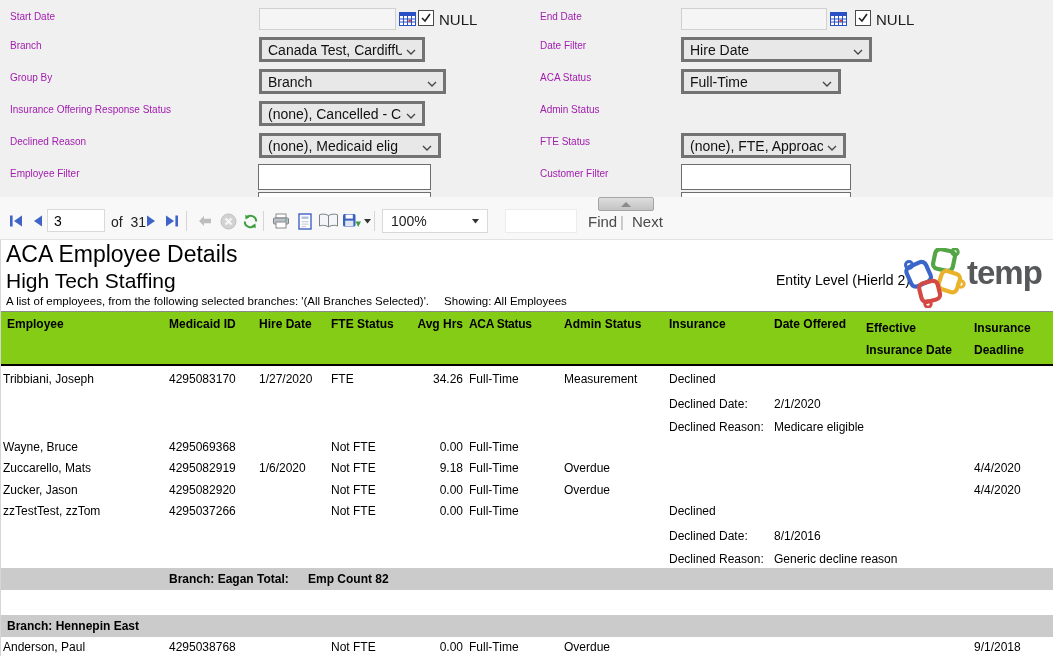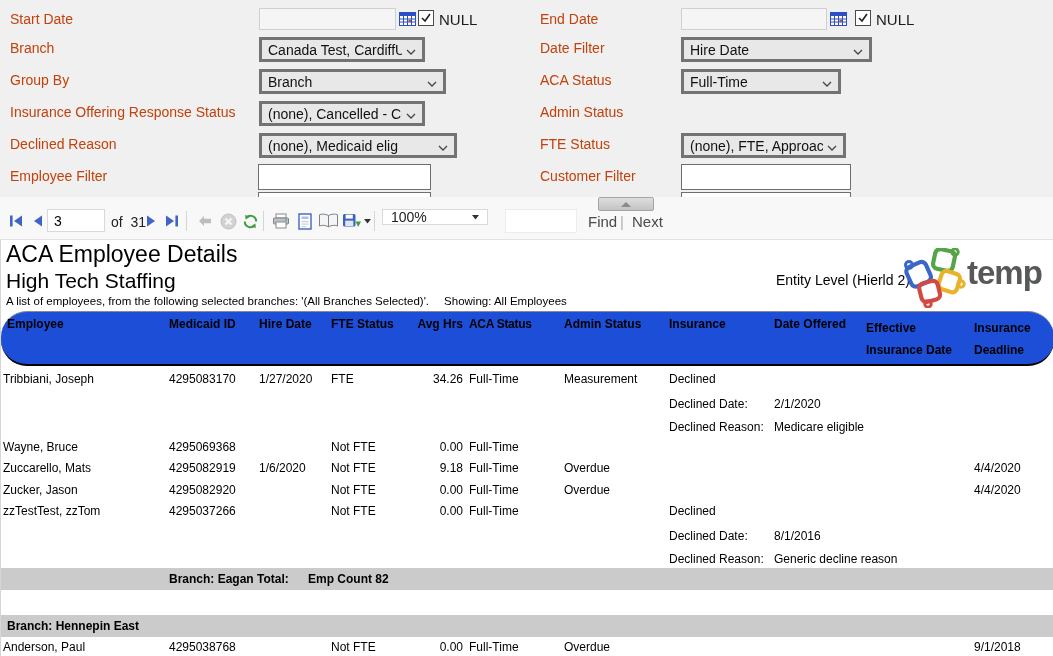--- a/index.html
+++ b/index.html
@@ -2,21 +2,21 @@
 <html><head>
 <meta charset="utf-8">
 <style>
   * { margin:0; padding:0; box-sizing:border-box; }
   body { font-family:"Liberation Sans", sans-serif; background:#fff; }
   #screen { position:relative; width:1053px; height:656px; overflow:hidden; background:#fff; }
 
   
   .params { position:absolute; left:0; top:0; width:1053px; height:197px; background:#f0f0f0; overflow:hidden; }
   .prow { position:absolute; height:26px; }
-  .plabel { position:absolute; font-size:14px; color:#c2410c; white-space:nowrap; }
+  .plabel { position:absolute; font-size:10px; color:#a21caf; white-space:nowrap; }
   .dropdown { position:absolute; height:25px; background:#e8e8e8; border:3px solid #737373; display:flex; align-items:center; padding:0 6px; }
   .dropdown .dval { font-size:14px; color:#111; white-space:nowrap; overflow:hidden; flex:1; }
   .dropdown .chev { flex:none; margin-left:4px; }
   .dateinput { position:absolute; height:22px; background:#f5f5f5; border:1px solid #d0d0d0; }
   .textinput { position:absolute; height:26px; background:#fff; border:1px solid #6e6e6e; font-family:"Liberation Sans",sans-serif; font-size:14px; padding:0 5px; }
   .calbtn { position:absolute; width:17px; height:15px; }
   .checkbox { position:absolute; width:16px; height:16px; background:#fff; border:1px solid #4a4a4a; display:flex; align-items:center; justify-content:center; }
   .chklabel { position:absolute; font-size:15px; color:#1b1b1b; }
   .cutinput { position:absolute; height:8px; background:#fff; border:1px solid #6e6e6e; }
 
@@ -24,36 +24,36 @@
   .splitter { position:absolute; left:598px; top:197px; width:56px; height:14px;
               background:linear-gradient(#dedede,#c3c3c3); border:1px solid #a5a5a5; border-radius:2px;
               display:flex; align-items:center; justify-content:center; cursor:pointer; z-index:5; }
 
   
   .toolbar { position:absolute; left:0; top:197px; width:1053px; height:43px; background:#f8f8f8; border-bottom:1px solid #e2e2e2; }
   .tbtn { position:absolute; top:13px; width:22px; height:22px; display:flex; align-items:center; justify-content:center; cursor:pointer; }
   .tsep { position:absolute; top:14px; width:1px; height:20px; background:#d5d5d5; }
   .tb-text { position:absolute; font-size:14px; color:#222; top:17px; }
   .pageinput { position:absolute; left:47px; top:12px; width:58px; height:23px; background:#fff; border:1px solid #d9d9d9; font-size:14px; padding:0 6px; font-family:"Liberation Sans",sans-serif; }
-  .zoombox { position:absolute; left:382px; top:12px; width:106px; height:16px; background:#fff; border:1px solid #d9d9d9; display:flex; align-items:center; padding:0 8px; cursor:pointer; }
+  .zoombox { position:absolute; left:382px; top:12px; width:106px; height:24px; background:#fff; border:1px solid #d9d9d9; display:flex; align-items:center; padding:0 8px; cursor:pointer; }
   .zoombox .zval { flex:1; font-size:14px; color:#222; }
   .findinput { position:absolute; left:505px; top:12px; width:72px; height:24px; background:#fff; border:1px solid #ececec; font-family:"Liberation Sans",sans-serif; font-size:13px; padding:0 5px; }
   .link { position:absolute; top:16px; font-size:15px; color:#4a4a4a; cursor:pointer; }
 
   
   .report { position:absolute; left:0; top:240px; width:1053px; height:416px; background:#fff; border-left:1px solid #d6d6d6; overflow:hidden; }
   .r-title { position:absolute; left:5px; top:1px; font-size:23px; color:#000; }
   .r-sub { position:absolute; left:5px; top:29px; font-size:21px; color:#000; }
   .r-entity { position:absolute; left:775px; top:32px; font-size:14px; color:#000; }
   .r-desc { position:absolute; left:5px; top:55px; font-size:11.5px; color:#000; white-space:nowrap; }
   .r-desc .showing { margin-left:15px; }
   .logo { position:absolute; left:903px; top:8px; }
   .logo-text { position:absolute; left:966px; top:14px; font-size:33px; font-weight:bold; color:#57585a; letter-spacing:-1px; white-space:nowrap; }
 
-  .thead { position:absolute; left:0; top:71px; width:1053px; height:55px; background:#1d4ed8; border-top:1px solid #8a8a8a; border-bottom:2px solid #000;border-radius:26px; }
+  .thead { position:absolute; left:0; top:71px; width:1053px; height:55px; background:#84cc16; border-top:1px solid #8a8a8a; border-bottom:2px solid #000; }
   .hcell { position:absolute; top:5px; font-size:12px; font-weight:bold; color:#000; white-space:nowrap; }
   .hwrap { white-space:normal; line-height:22px; }
 
   .trow { position:absolute; left:0; width:1053px; height:21px; }
   .cell { position:absolute; top:0; font-size:12px; color:#000; white-space:nowrap; }
   .c-emp{left:2px} .c-id{left:168px} .c-hire{left:258px} .c-fte{left:330px}
   .c-avg{left:404px; width:58px; text-align:right}
   .c-aca{left:468px} .c-adm{left:563px} .c-ins{left:668px} .c-val{left:773px} .c-dead{left:973px}
   .band { position:absolute; left:0; width:1053px; background:#cbcbcb; }
   .band .btext { position:absolute; top:4px; font-size:12px; font-weight:bold; color:#000; white-space:nowrap; }
@@ -155,21 +155,21 @@
         <span class="dval">(none), Cancelled - C(</span>
         <span class="chev"><svg width="10" height="6">
               <polyline points="1,1 5,5 9,1" fill="none" stroke="#444" stroke-width="1.3"></polyline>
             </svg></span>
       </span>
       <span class="plabel" style="left:540px;top:3px">Admin Status</span>
     </div>
 
     <div class="prow" style="left:0;top:133px;width:1053px">
       <span class="plabel" style="left:10px;top:3px">Declined Reason</span>
-      <span class="dropdown" style="left:259px;top:0;width:198px">
+      <span class="dropdown" style="left:259px;top:0;width:182px">
         <span class="dval">(none), Medicaid elig</span>
         <span class="chev"><svg width="10" height="6">
               <polyline points="1,1 5,5 9,1" fill="none" stroke="#444" stroke-width="1.3"></polyline>
             </svg></span>
       </span>
       <span class="plabel" style="left:540px;top:3px">FTE Status</span>
       <span class="dropdown" style="left:681px;top:0;width:165px">
         <span class="dval">(none), FTE, Approach</span>
         <span class="chev"><svg width="10" height="6">
               <polyline points="1,1 5,5 9,1" fill="none" stroke="#444" stroke-width="1.3"></polyline>

